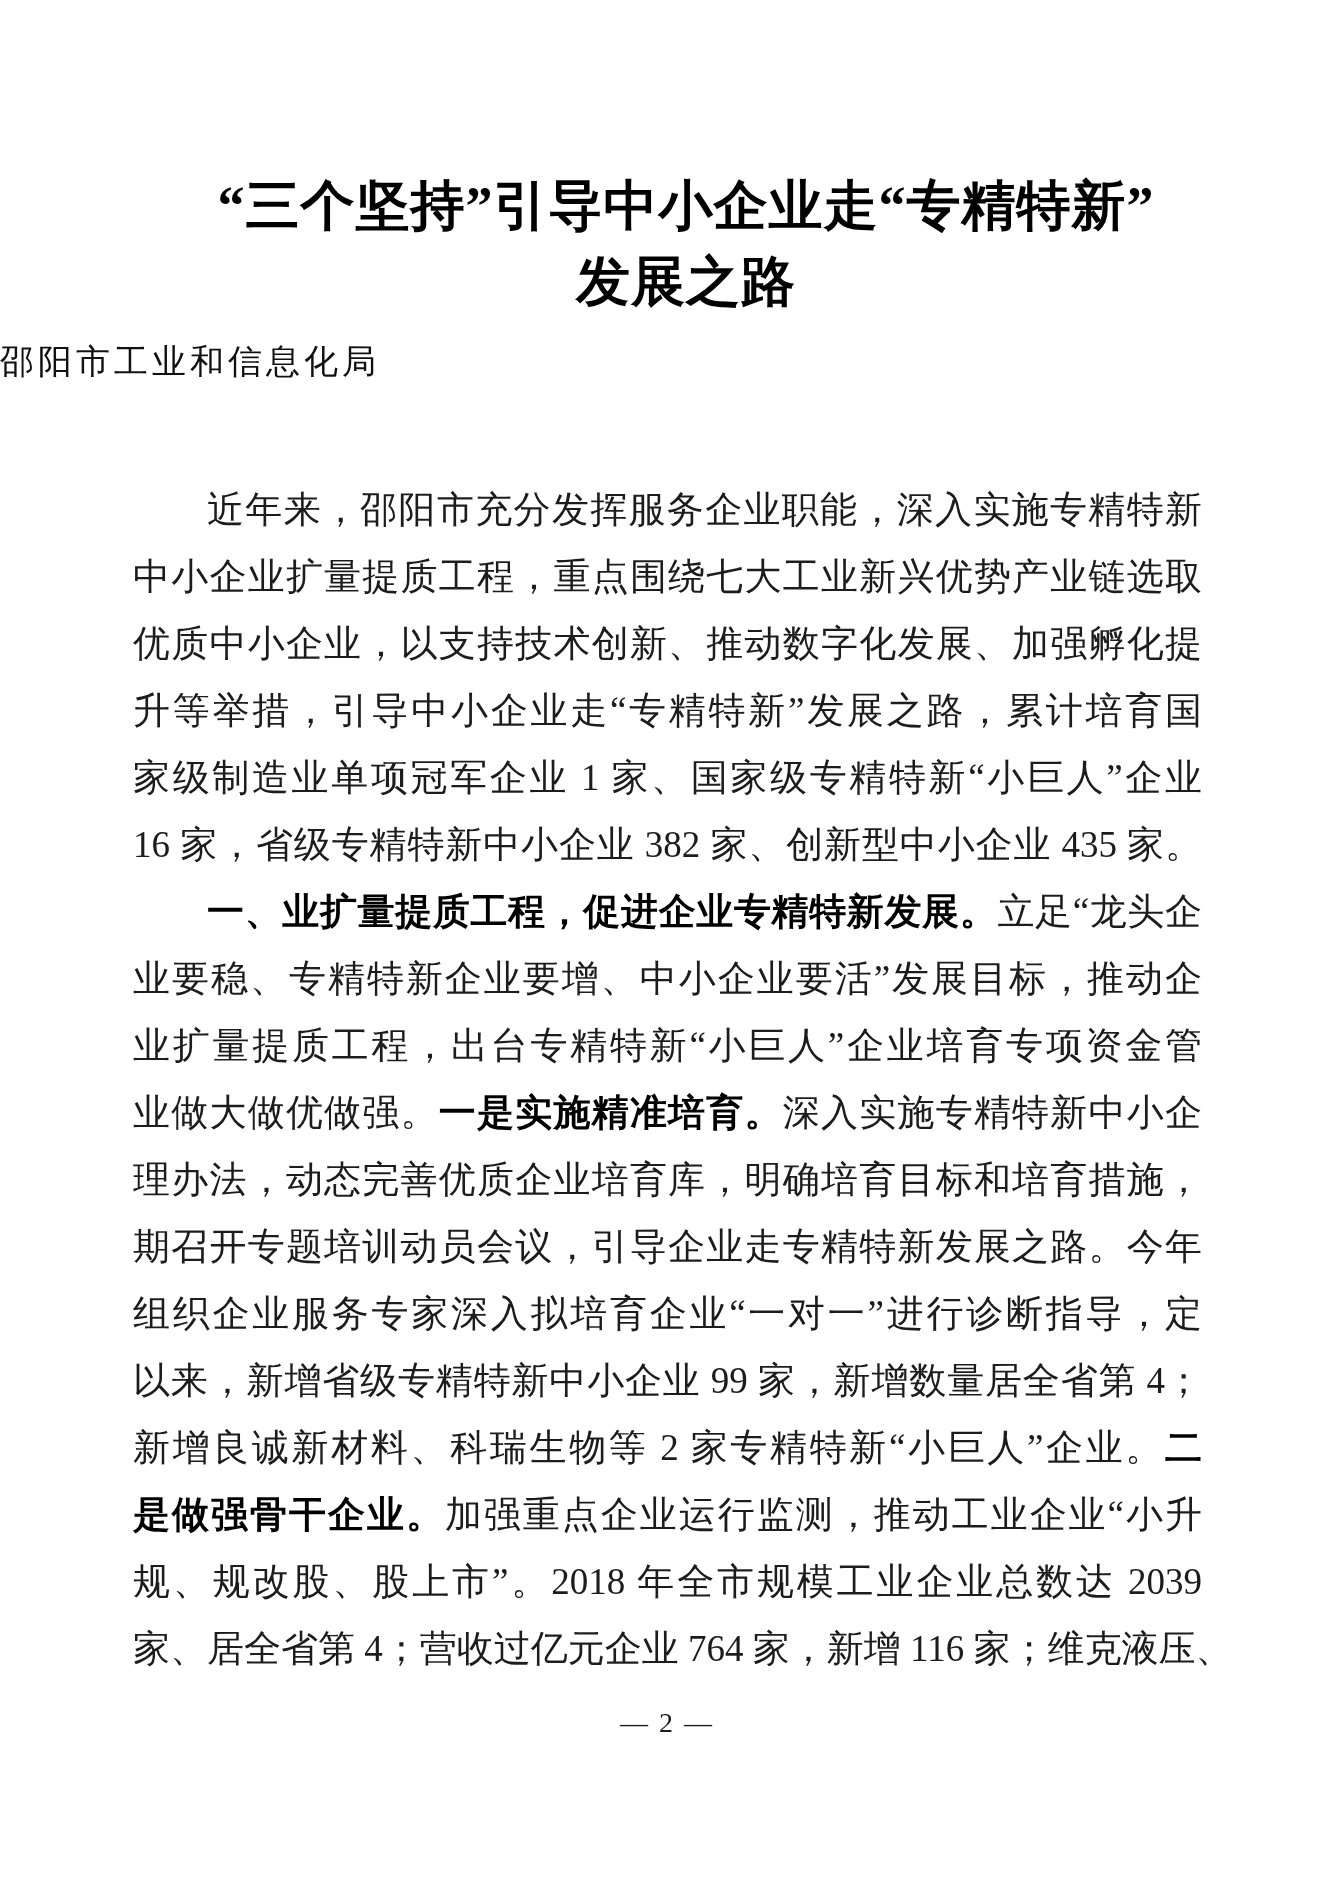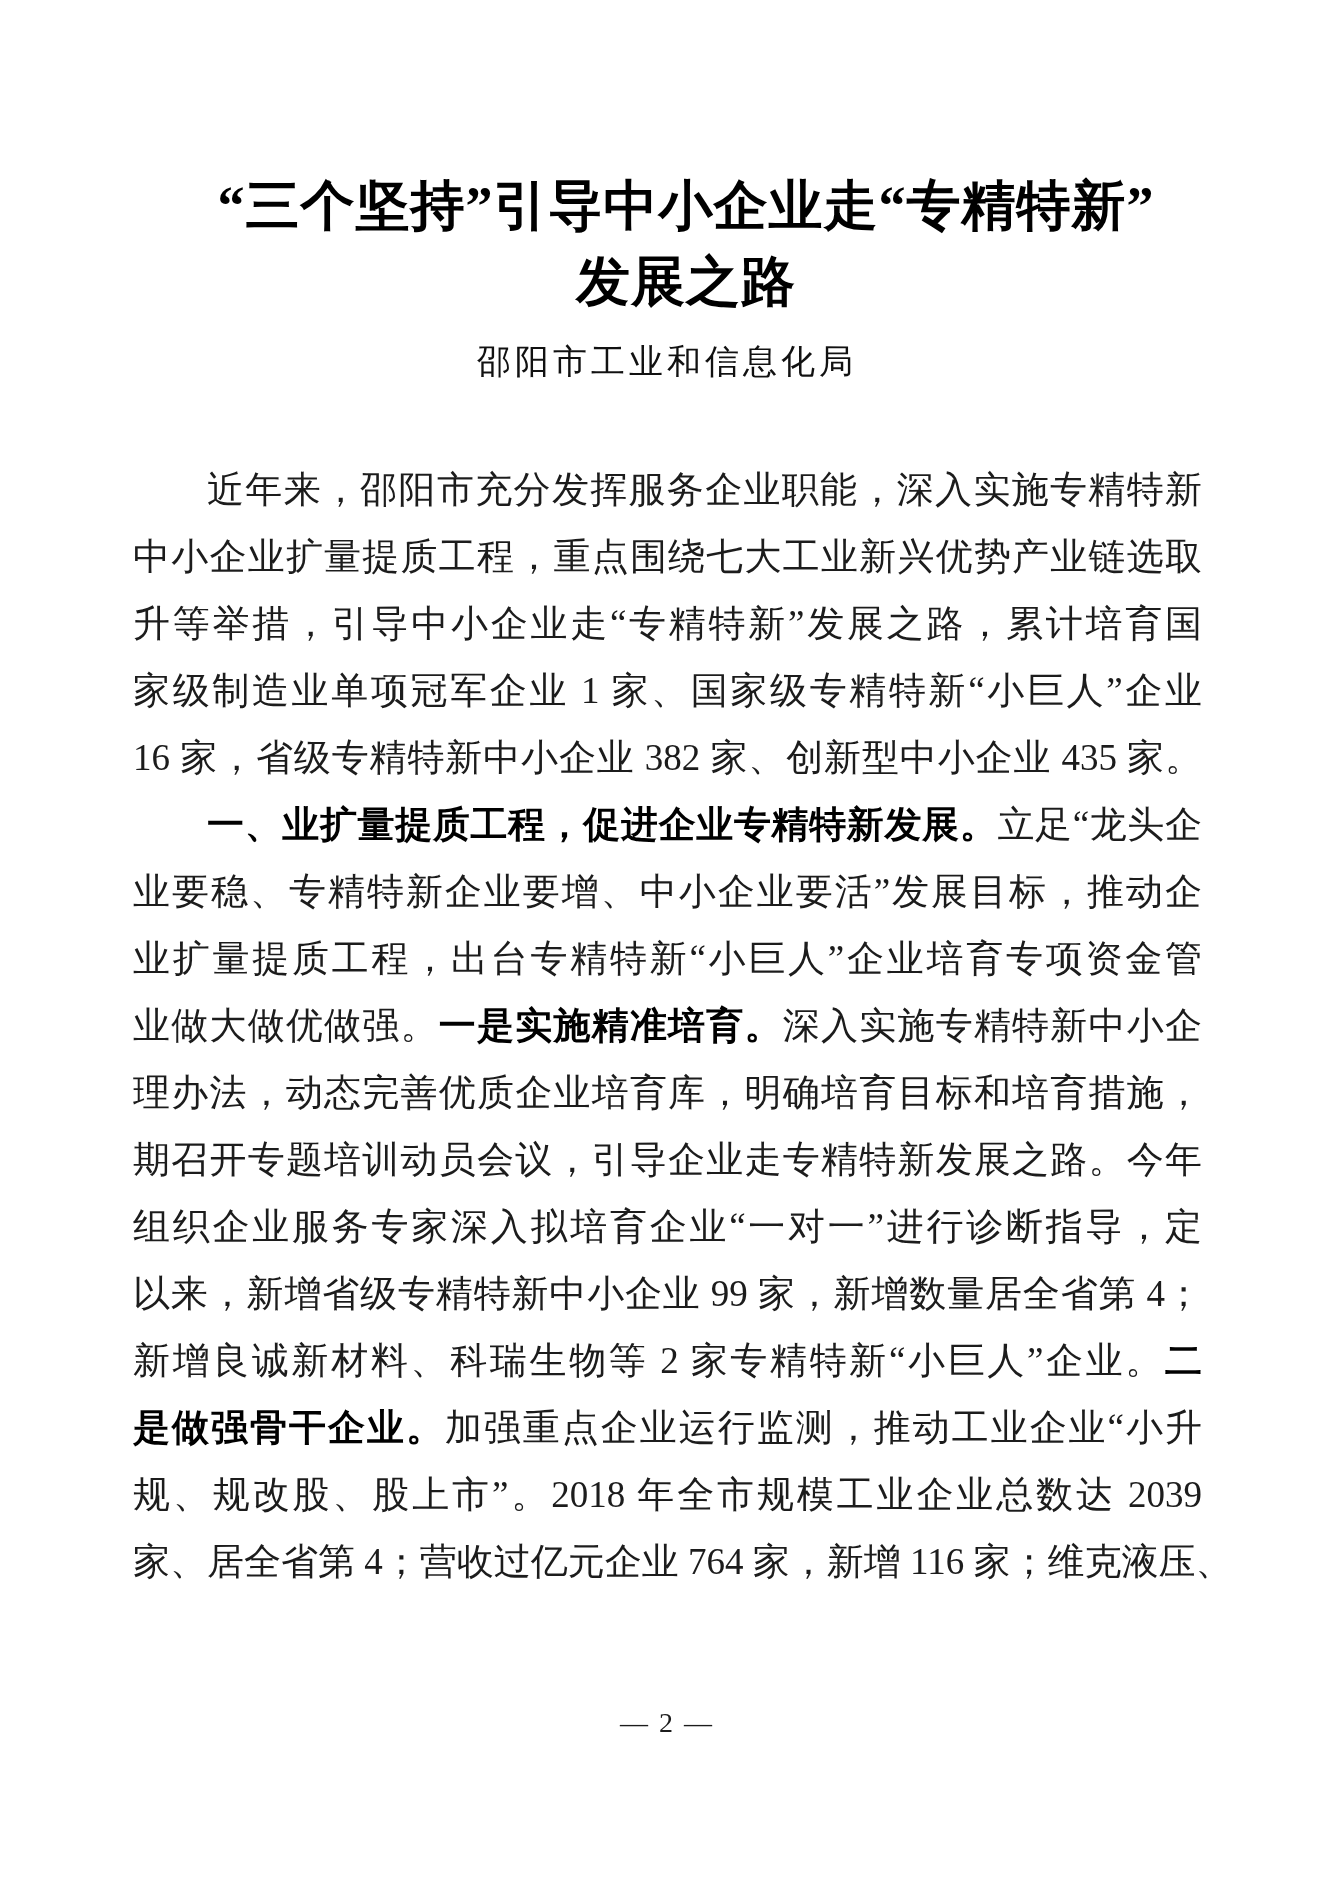--- a/index.html
+++ b/index.html
@@ -27,29 +27,29 @@
     font-weight: 700;
     letter-spacing: 1px;
     color: #000000;
     padding-left: 19px;
   }
   .doc-subtitle {
     position: absolute;
     top: 338px;
     left: 0;
     width: 1334px;
-    text-align: center;
+    text-align: left;
     font-size: 34px;
     line-height: 48px;
     letter-spacing: 4px;
     color: #111111;
   }
   .body-text {
     position: absolute;
-    top: 456px;
+    top: 476px;
     left: 133px;
     width: 1069px;
     font-size: 37px;
     line-height: 67px;
     color: #1c1c1c;
   }
   .line {
     height: 67px;
     text-align: justify;
     text-align-last: justify;
@@ -83,20 +83,21 @@
   <div class="doc-title">
     <div>“三个坚持”引导中小企业走“专精特新”</div>
     <div>发展之路</div>
   </div>
 
   <div class="doc-subtitle">邵阳市工业和信息化局</div>
 
   <div class="body-text">
       <div class="line indent"><span class="seg">近年来，邵阳市充分发挥服务企业职能，深入实施专精特新</span></div>
       <div class="line"><span class="seg">中小企业扩量提质工程，重点围绕七大工业新兴优势产业链选取</span></div>
+      <div class="line"><span class="seg">优质中小企业，以支持技术创新、推动数字化发展、加强孵化提</span></div>
       <div class="line"><span class="seg">升等举措，引导中小企业走“专精特新”发展之路，累计培育国</span></div>
       <div class="line"><span class="seg">家级制造业单项冠军企业 1 家、国家级专精特新“小巨人”企业</span></div>
       <div class="line"><span class="seg">16 家，省级专精特新中小企业 382 家、创新型中小企业 435 家。</span></div>
       <div class="line indent"><span class="seg bold">一、业扩量提质工程，促进企业专精特新发展。</span><span class="seg">立足“龙头企</span></div>
       <div class="line"><span class="seg">业要稳、专精特新企业要增、中小企业要活”发展目标，推动企</span></div>
       <div class="line"><span class="seg">业扩量提质工程，出台专精特新“小巨人”企业培育专项资金管</span></div>
       <div class="line"><span class="seg">业做大做优做强。</span><span class="seg bold">一是实施精准培育。</span><span class="seg">深入实施专精特新中小企</span></div>
       <div class="line"><span class="seg">理办法，动态完善优质企业培育库，明确培育目标和培育措施，</span></div>
       <div class="line"><span class="seg">期召开专题培训动员会议，引导企业走专精特新发展之路。今年</span></div>
       <div class="line"><span class="seg">组织企业服务专家深入拟培育企业“一对一”进行诊断指导，定</span></div>

